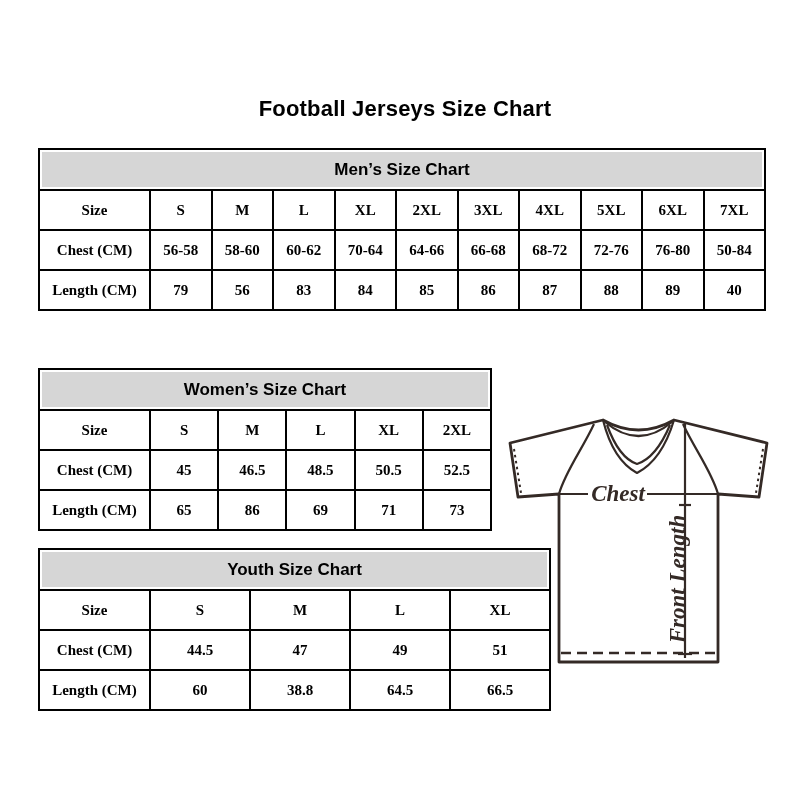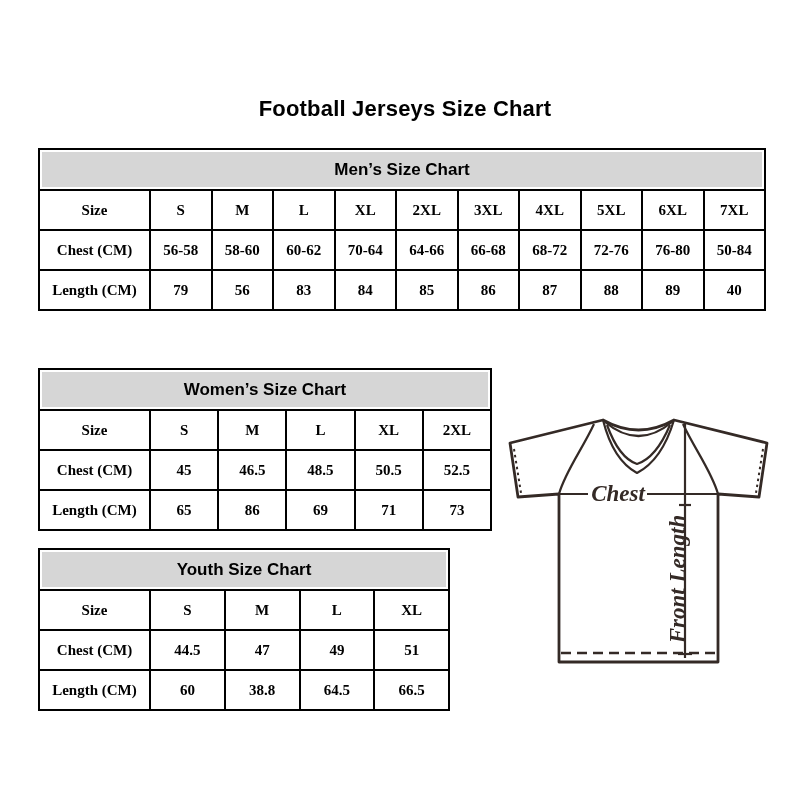--- a/index.html
+++ b/index.html
@@ -31,21 +31,21 @@
   table.size-table td{font-size:15px;}
   table.size-table th{
     font-size:17px;
     background:var(--header-bg);
     box-shadow:inset 0 0 0 2px #ffffff; 
   }
   table.size-table thead tr{height:41px;}
   table.size-table tbody tr{height:40px;font-family:Liberation Serif, serif;}
   #mens-table{left:38px;top:148px;width:728px;}
   #womens-table{left:38px;top:368px;width:454px;}
-  #youth-table{left:38px;top:548px;width:412px;padding-left:44px;}
+  #youth-table{left:38px;top:548px;width:513px;padding-left:44px;}
   .jersey-svg{position:absolute;left:495px;top:408px;}
   .jersey-svg path{stroke:var(--jersey-line);fill:none;stroke-linecap:butt;stroke-linejoin:round;}
   .jersey-svg .outline{stroke-width:2.8;fill:#ffffff;}
   .jersey-svg .seam{stroke-width:2.2;}
   .jersey-svg .measure{stroke-width:2.2;}
   .jersey-svg .cuff-dash{stroke-width:2;stroke-dasharray:2.5 3.5;}
   .jersey-svg .hem-dash{stroke-width:2.6;stroke-dasharray:10 6;}
   .jersey-svg text{
     fill:var(--jersey-line);
     font-family:"Liberation Serif",serif;

